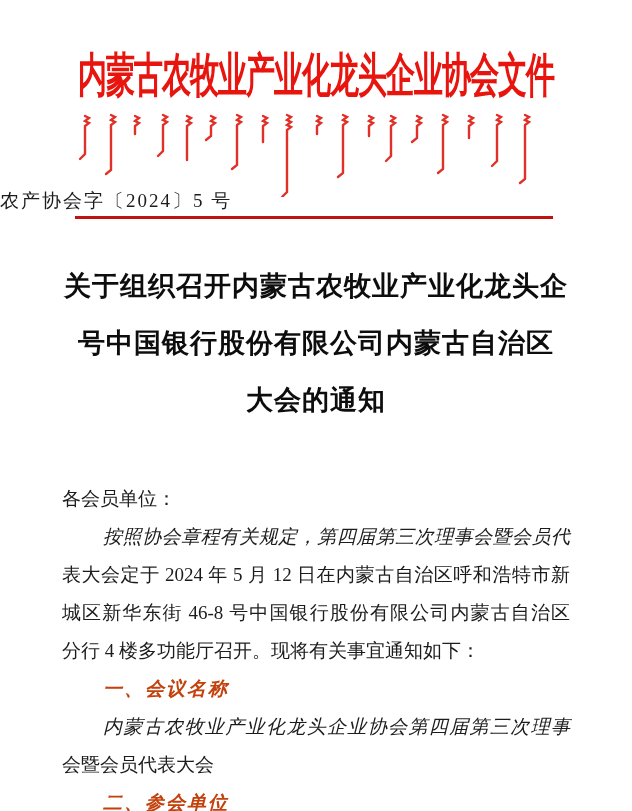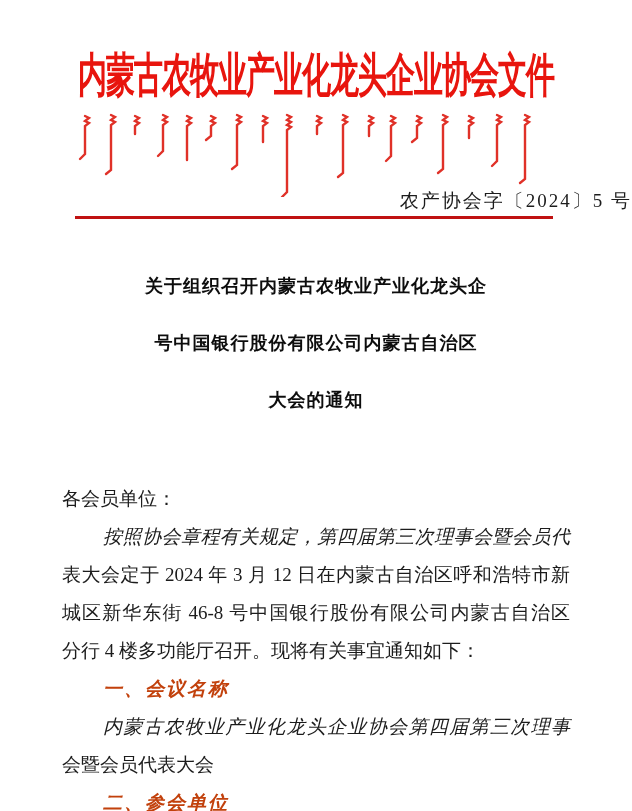--- a/index.html
+++ b/index.html
@@ -24,35 +24,35 @@
     transform:scale(1,1.62);
     transform-origin:center top;
     font-family:"Liberation Serif","DejaVu Serif",serif;
   }
   .mongolian{
     position:absolute;top:112px;left:0;width:632px;
     text-align:center;line-height:0;
   }
   .doc-number{
     position:absolute;top:188px;left:0;width:632px;
-    text-align:right;
+    text-align:left;
     font-size:19px;letter-spacing:2px;
     color:#1c1c1c;
   }
   .red-line{
     position:absolute;top:216px;left:75px;
     width:478px;height:3px;
     background:#c01212;
   }
   
   .notice-title{
     position:absolute;top:258px;left:0;width:632px;
     text-align:center;
     font-family:"Liberation Sans","DejaVu Sans",sans-serif;
-    font-weight:bold;font-size:18px;line-height:57px;
+    font-weight:bold;font-size:27px;line-height:57px;
     color:#0d0d0d;letter-spacing:1px;
   }
   
   .body-text{
     position:absolute;top:480px;left:62px;width:508px;
     font-size:19px;line-height:38px;
     color:#1c1c1c;
   }
   .bl{min-height:38px;}
   .indent{text-indent:41px;font-style:italic;}
@@ -104,21 +104,21 @@
 
   <div class="notice-title">
     <div>关于组织召开内蒙古农牧业产业化龙头企</div>
     <div>号中国银行股份有限公司内蒙古自治区</div>
     <div>大会的通知</div>
   </div>
 
   <div class="body-text">
     <div class="bl">各会员单位：</div>
     <div class="bl indent fill">按照协会章程有关规定，第四届第三次理事会暨会员代</div>
-    <div class="bl fill">表大会定于 2024 年 3 月 12 日在内蒙古自治区呼和浩特市新</div>
+    <div class="bl fill">表大会定于 2024 年 5 月 12 日在内蒙古自治区呼和浩特市新</div>
     <div class="bl fill">城区新华东街 46-8 号中国银行股份有限公司内蒙古自治区</div>
     <div class="bl">分行 4 楼多功能厅召开。现将有关事宜通知如下：</div>
     <div class="bl indent heading">一、会议名称</div>
     <div class="bl indent fill">内蒙古农牧业产业化龙头企业协会第四届第三次理事</div>
     <div class="bl">会暨会员代表大会</div>
     <div class="bl indent heading">二、参会单位</div>
   </div>
 
 </div>
 

